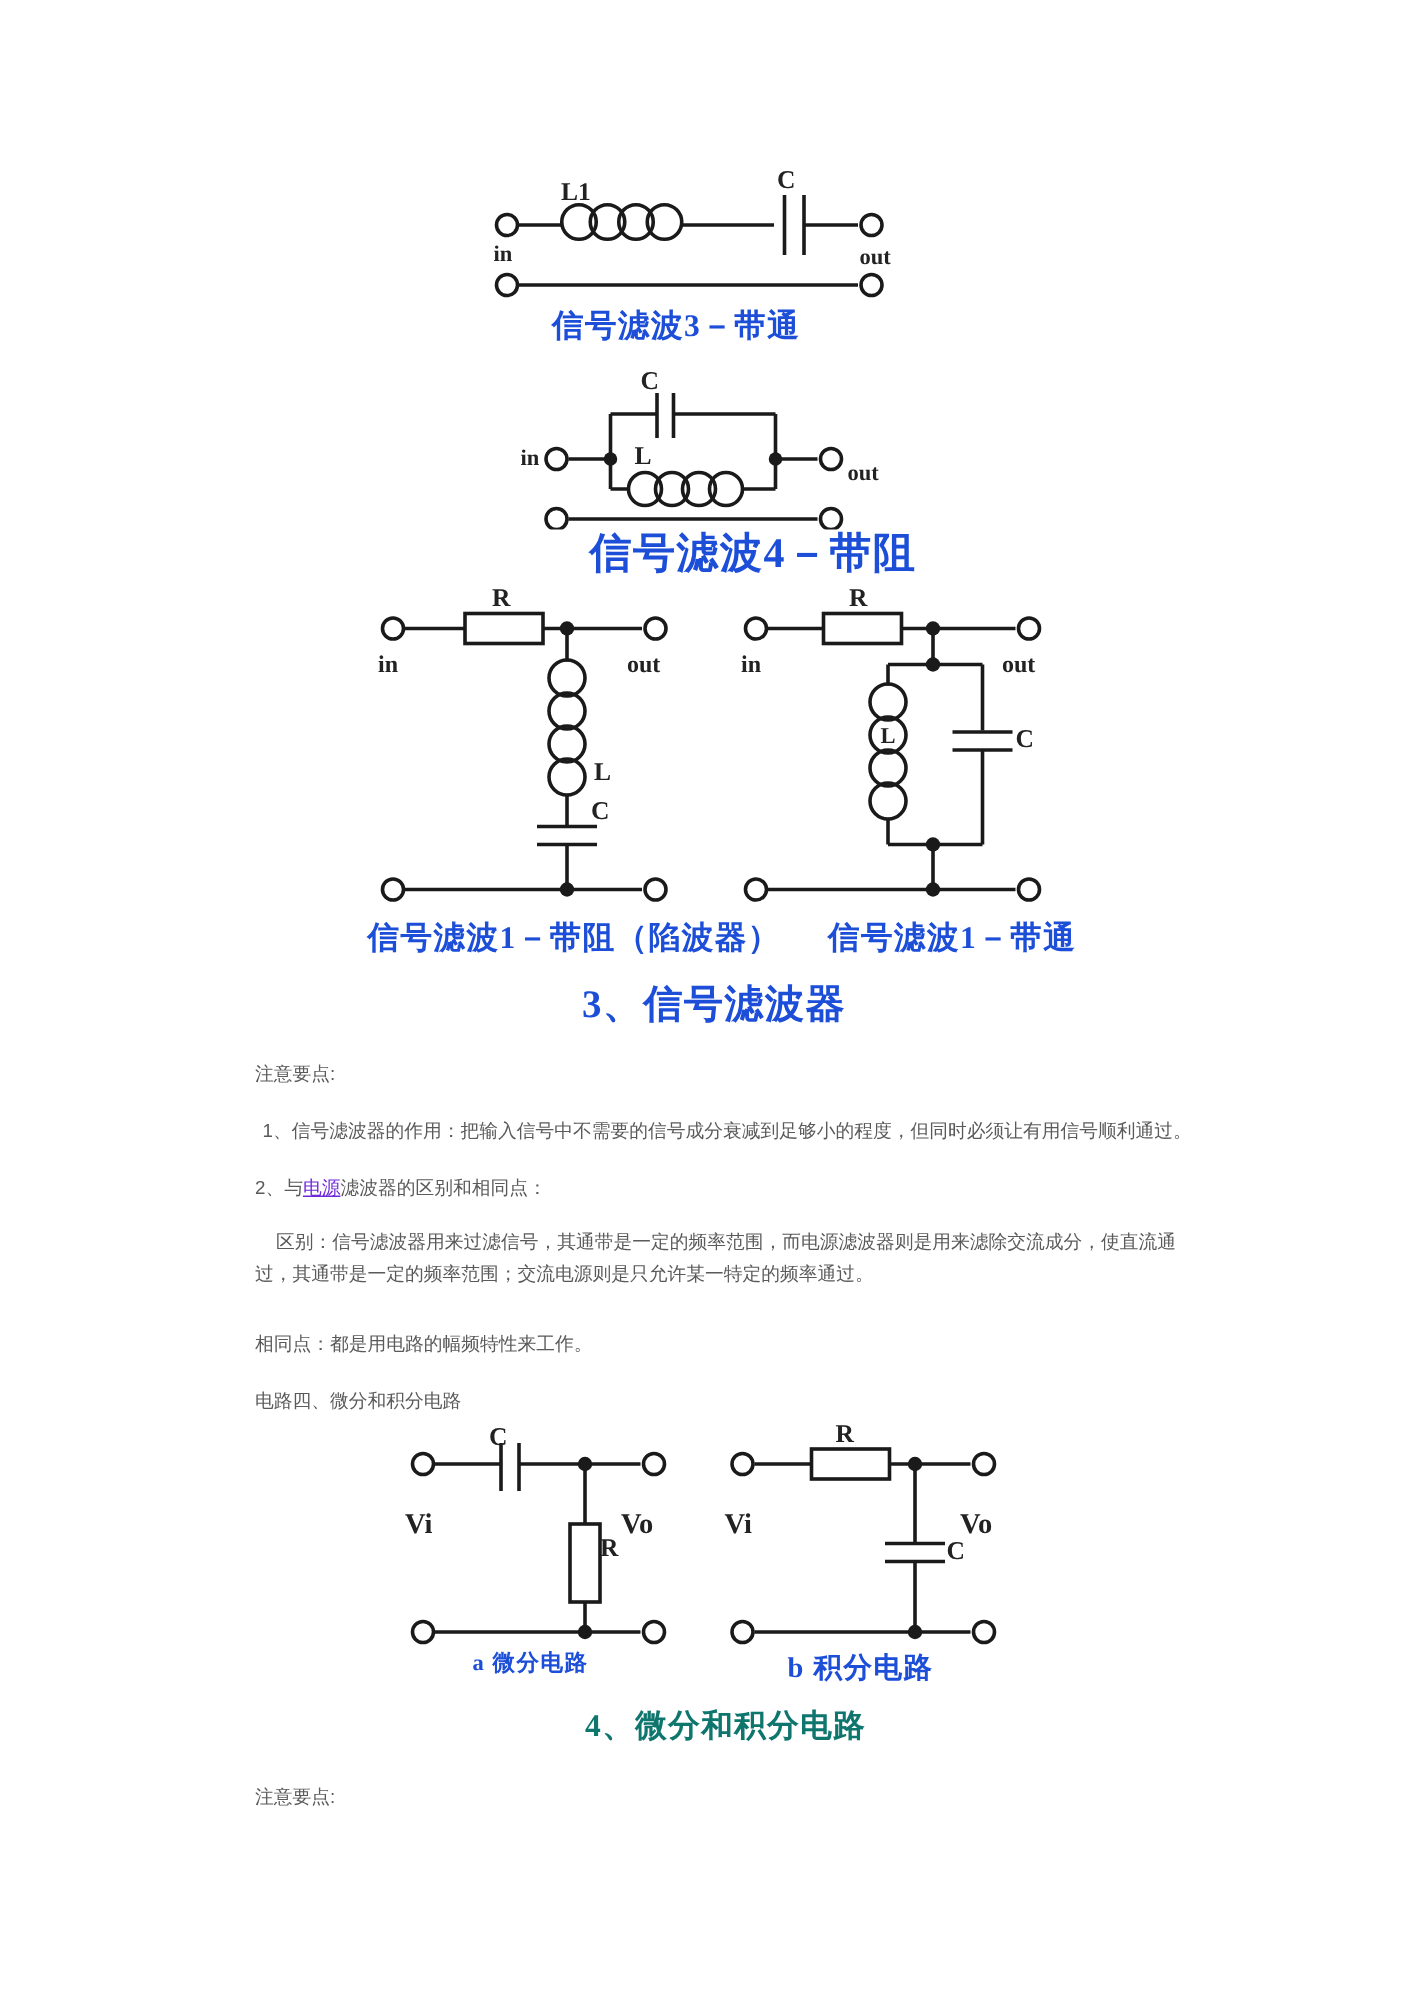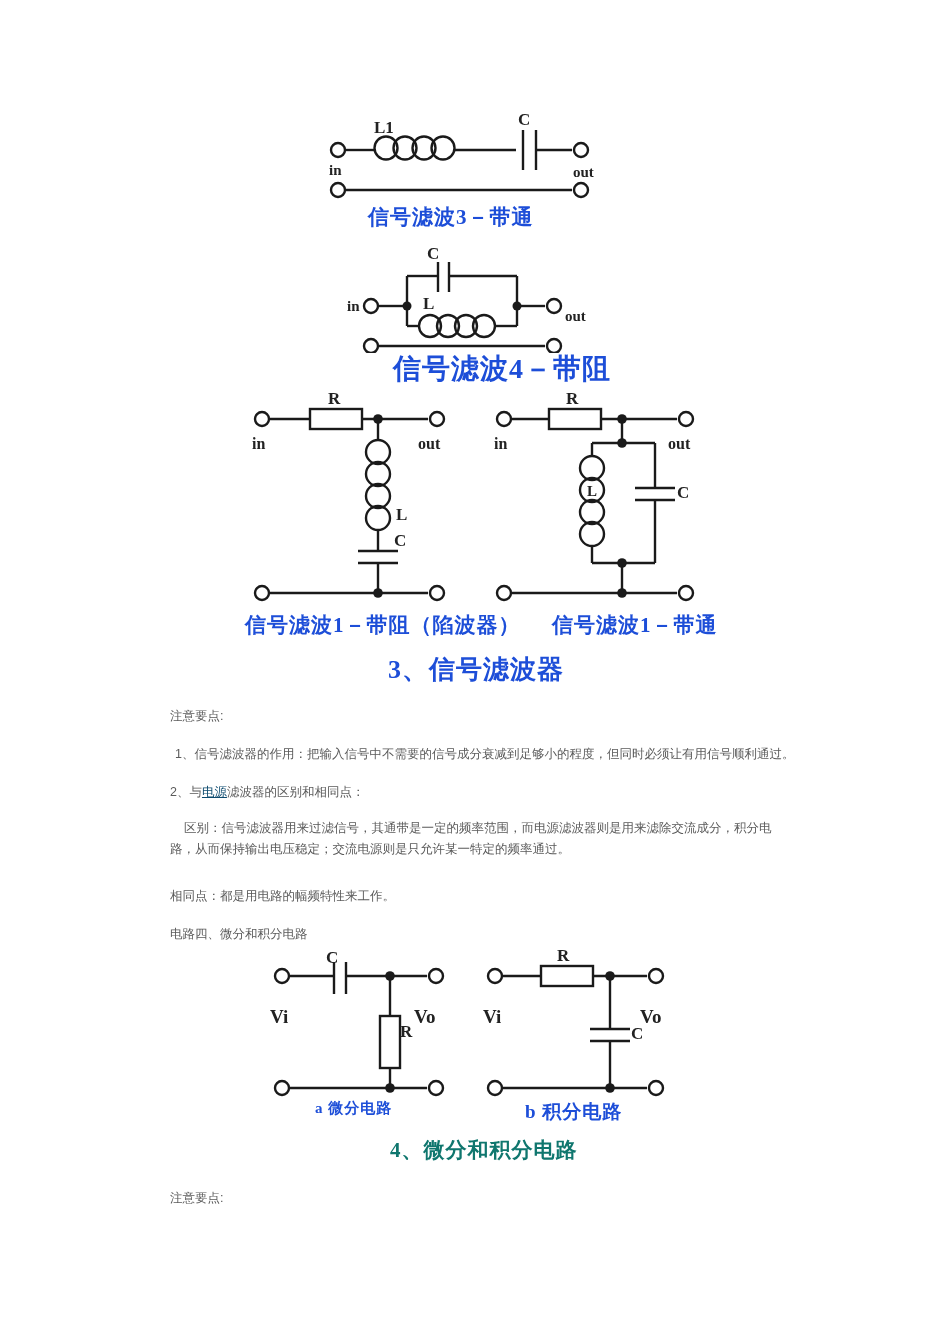--- a/index.html
+++ b/index.html
@@ -40,21 +40,21 @@
   .txt {
     position: absolute;
     font-family: "Liberation Sans", "DejaVu Sans", sans-serif;
     font-size: 12.5px;
     color: #5a5a5a;
     line-height: 21px;
     white-space: nowrap;
   }
   .txt.wrap { white-space: normal; }
   a.inline-link {
-    color: #0c4a6e;
+    color: #6d28d9;
     text-decoration: underline;
   }
 </style>
 </head>
 <body>
 
 <div class="page">
 
   <div class="fig" style="left:320px; top:112px;">
     <svg width="300" height="90" viewBox="0 0 300 90">
@@ -228,21 +228,21 @@
   <div class="fig-caption" style="left:388px; top:652px; font-size:26px;">3、信号滤波器</div>
 
   <div class="txt" style="left:170px; top:706px;">注意要点:</div>
 
   <div class="txt" style="left:175px; top:744px;">1、信号滤波器的作用：把输入信号中不需要的信号成分衰减到足够小的程度，但同时必须让有用信号顺利通过。</div>
 
   <div class="txt" style="left:170px; top:782px;">
     <span>2、与</span><a class="inline-link" href="#">电源</a><span>滤波器的区别和相同点：</span>
   </div>
 
-  <div class="txt wrap" style="left:170px; top:818px; width:620px; text-indent:14px;">区别：信号滤波器用来过滤信号，其通带是一定的频率范围，而电源滤波器则是用来滤除交流成分，积分电路，从而保持输出电压稳定；交流电源则是只允许某一特定的频率通过。</div>
+  <div class="txt wrap" style="left:170px; top:818px; width:620px; text-indent:14px;">区别：信号滤波器用来过滤信号，其通带是一定的频率范围，而电源滤波器则是用来滤除交流成分，使直流通过，其通带是一定的频率范围；交流电源则是只允许某一特定的频率通过。</div>
 
   <div class="txt" style="left:170px; top:886px;">相同点：都是用电路的幅频特性来工作。</div>
 
   <div class="txt" style="left:170px; top:924px;">电路四、微分和积分电路</div>
 
   <div class="fig" style="left:272px; top:962px;">
     <svg width="200" height="140" viewBox="0 0 200 140">
       <g stroke="#1a1a1a" stroke-width="2.4" fill="none">
 
         <line x1="18" y1="14" x2="62" y2="14"></line>

